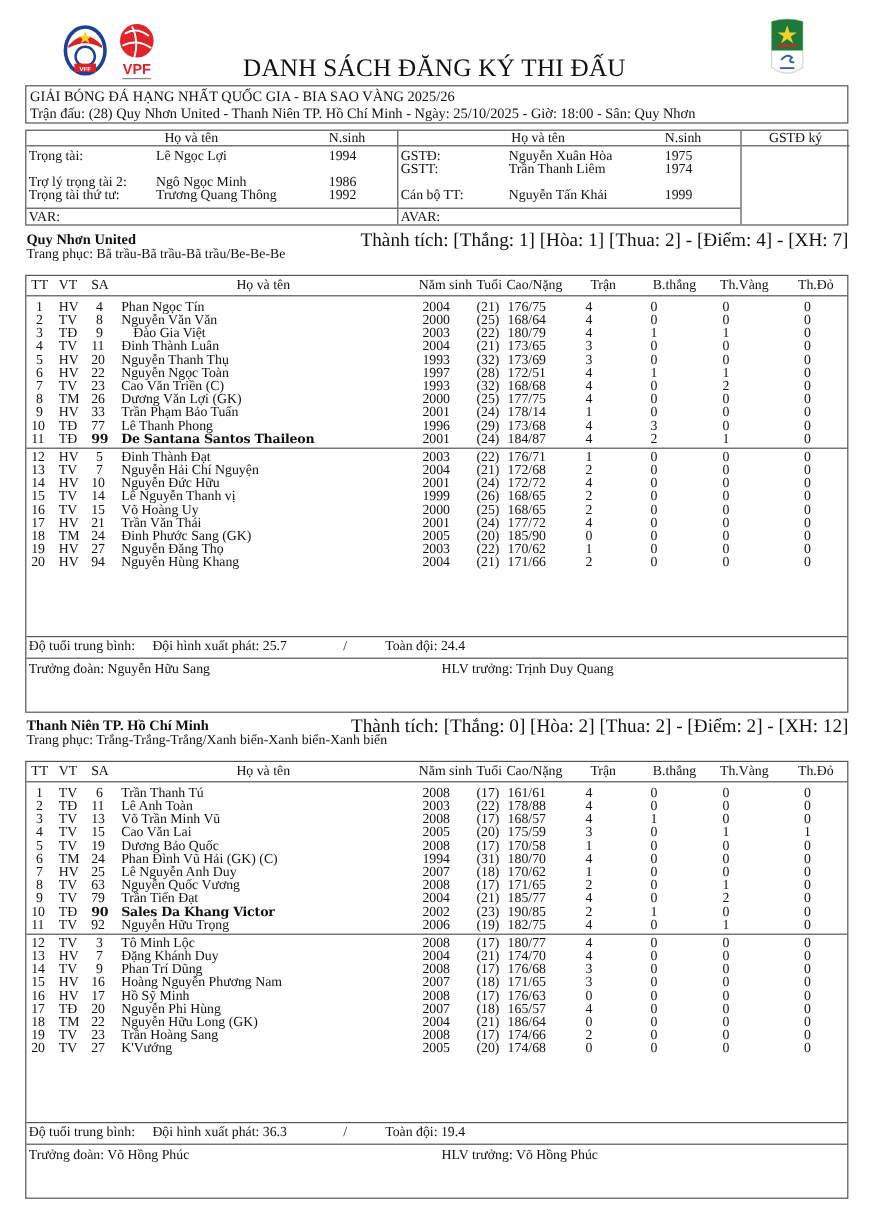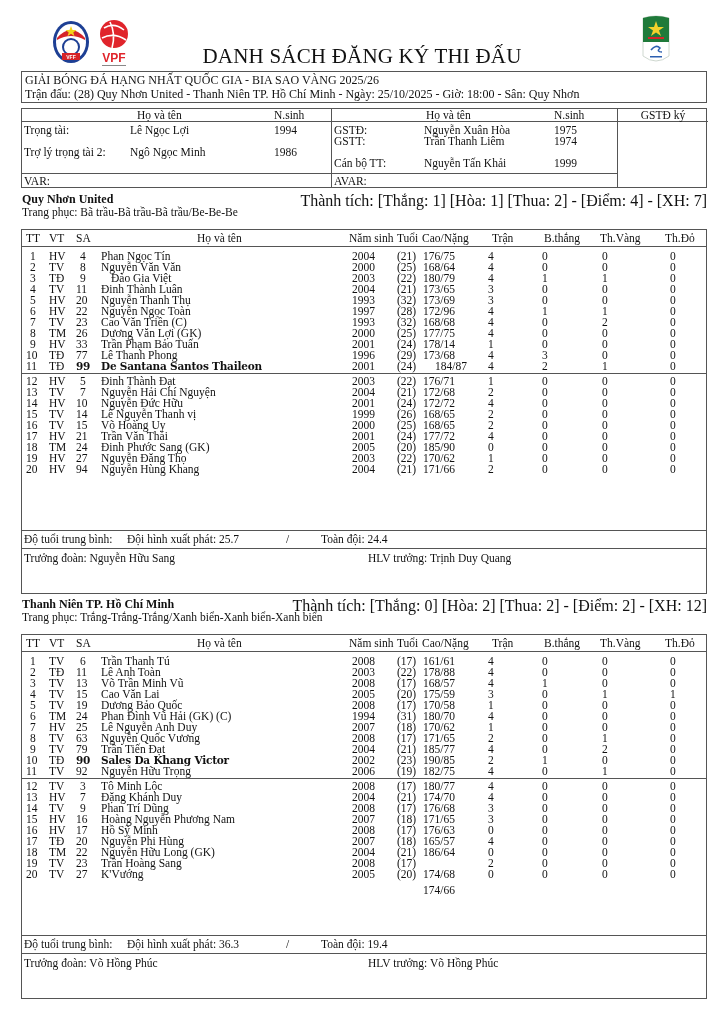--- a/index.html
+++ b/index.html
@@ -87,20 +87,25 @@
     <div class="off-row" style="top:16px">
       <span class="c" style="left:2px">Trọng tài:</span>
       <span class="c" style="left:108px">Lê Ngọc Lợi</span>
       <span class="c" style="left:252px">1994</span>
     </div>
     <div class="off-row" style="top:38px">
       <span class="c" style="left:2px">Trợ lý trọng tài 2:</span>
       <span class="c" style="left:108px">Ngô Ngọc Minh</span>
       <span class="c" style="left:252px">1986</span>
     </div>
+    <div class="off-row" style="top:49px">
+      <span class="c" style="left:2px">Trọng tài thứ tư:</span>
+      <span class="c" style="left:108px">Trương Quang Thông</span>
+      <span class="c" style="left:252px">1992</span>
+    </div>
     <div class="off-var">VAR:</div>
   </div>
   <div class="off-col off-right">
     <div class="off-head">
       <span class="c" style="left:94px">Họ và tên</span>
       <span class="c" style="left:222px">N.sinh</span>
     </div>
     <div class="off-row" style="top:16px">
       <span class="c" style="left:2px">GSTĐ:</span>
       <span class="c" style="left:92px">Nguyễn Xuân Hòa</span>
@@ -207,21 +212,21 @@
           <span class="c" style="left: 580px;">0</span>
           <span class="c" style="left: 648px;">0</span>
         </div>
         <div class="row" style="top: 76px;">
           <span class="c" style="left: 8px;">6</span>
           <span class="c" style="left: 27px;">HV</span>
           <span class="c" style="left: 54px;">22</span>
           <span class="c" style="left: 79px;">Nguyễn Ngọc Toàn</span>
           <span class="c" style="left: 330px;">1997</span>
           <span class="c" style="left: 375px;">(28)</span>
-          <span class="c" style="left: 401px;">172/96</span>
+          <span class="c" style="left: 401px;">172/51</span>
           <span class="c" style="left: 466px;">4</span>
           <span class="c" style="left: 520px;">1</span>
           <span class="c" style="left: 580px;">1</span>
           <span class="c" style="left: 648px;">0</span>
         </div>
         <div class="row" style="top: 87px;">
           <span class="c" style="left: 8px;">7</span>
           <span class="c" style="left: 27px;">TV</span>
           <span class="c" style="left: 54px;">23</span>
           <span class="c" style="left: 79px;">Cao Văn Triền (C)</span>
@@ -272,21 +277,21 @@
           <span class="c" style="left: 580px;">0</span>
           <span class="c" style="left: 648px;">0</span>
         </div>
         <div class="row" style="top: 131px;">
           <span class="c" style="left: 4px;">11</span>
           <span class="c" style="left: 27px;">TĐ</span>
           <span class="c bold" style="left: 54px;">99</span>
           <span class="c bold" style="left: 79px;">De Santana Santos Thaileon</span>
           <span class="c" style="left: 330px;">2001</span>
           <span class="c" style="left: 375px;">(24)</span>
-          <span class="c" style="left: 413px;">184/87</span>
+          <span class="c" style="left: 401px;">184/87</span>
           <span class="c" style="left: 466px;">4</span>
           <span class="c" style="left: 520px;">2</span>
           <span class="c" style="left: 580px;">1</span>
           <span class="c" style="left: 648px;">0</span>
         </div>
         <div class="row" style="top: 146px;">
           <span class="c" style="left: 4px;">12</span>
           <span class="c" style="left: 27px;">HV</span>
           <span class="c" style="left: 58px;">5</span>
           <span class="c" style="left: 79px;">Đinh Thành Đạt</span>
@@ -667,21 +672,21 @@
           <span class="c" style="left: 580px;">0</span>
           <span class="c" style="left: 648px;">0</span>
         </div>
         <div class="row" style="top: 223px;">
           <span class="c" style="left: 4px;">19</span>
           <span class="c" style="left: 27px;">TV</span>
           <span class="c" style="left: 54px;">23</span>
           <span class="c" style="left: 79px;">Trần Hoàng Sang</span>
           <span class="c" style="left: 330px;">2008</span>
           <span class="c" style="left: 375px;">(17)</span>
-          <span class="c" style="left: 401px; margin-top: 27px;">174/66</span>
+          <span class="c" style="left: 401px;">174/66</span>
           <span class="c" style="left: 466px;">2</span>
           <span class="c" style="left: 520px;">0</span>
           <span class="c" style="left: 580px;">0</span>
           <span class="c" style="left: 648px;">0</span>
         </div>
         <div class="row" style="top: 234px;">
           <span class="c" style="left: 4px;">20</span>
           <span class="c" style="left: 27px;">TV</span>
           <span class="c" style="left: 54px;">27</span>
           <span class="c" style="left: 79px;">K'Vướng</span>

